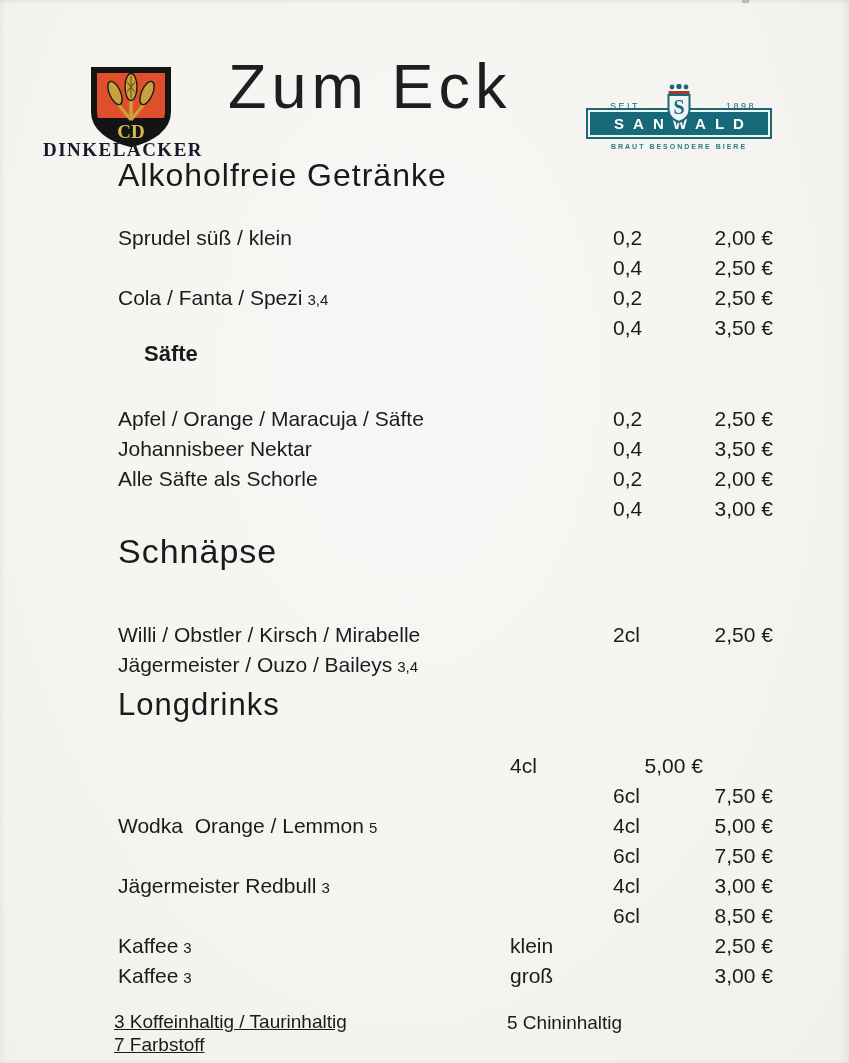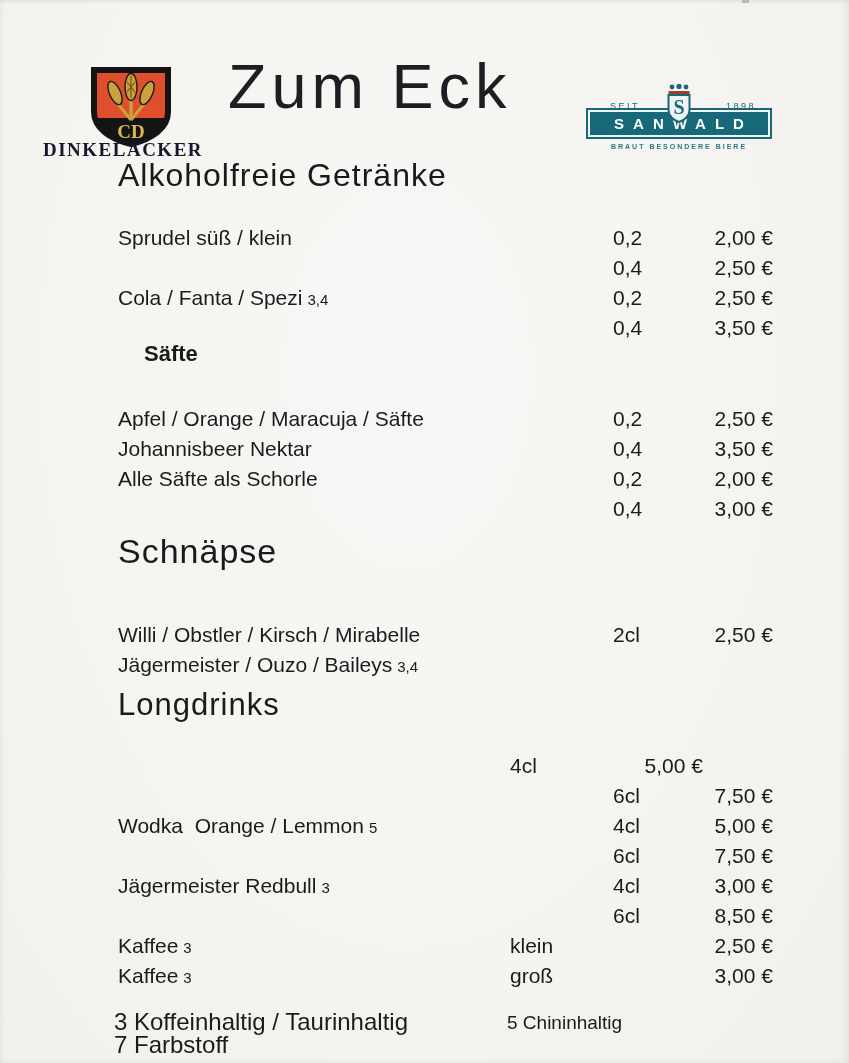--- a/index.html
+++ b/index.html
@@ -69,21 +69,21 @@
     grid-template-columns:392px 103px 90px 70px;
     height:30px; align-items:center;
     font-size:21px;
   }
   .cell-item { white-space:pre; }
   .note { font-size:15px; margin-left:5px; }
   .cell-mid  { white-space:nowrap; }
   .cell-size { white-space:nowrap; }
   .cell-price { text-align:right; white-space:nowrap; }
   
-  .fn-left  { position:absolute; left:114px; top:1010px; font-size:24px; line-height:23px; }
+  .fn-left  { position:absolute; left:114px; top:1010px; font-size:19px; line-height:23px;text-decoration:underline; }
   .fn-right { position:absolute; left:507px; top:1012px; font-size:19px; }
   .scan-mark { position:absolute; top:0; left:742px; width:7px; height:3px; background:#9a9a98; opacity:.6; }
 </style>
 </head>
 <body>
 
 <div class="page">
   <div class="scan-mark"></div>
 
   <svg class="dk-logo" viewBox="0 0 82 82">

